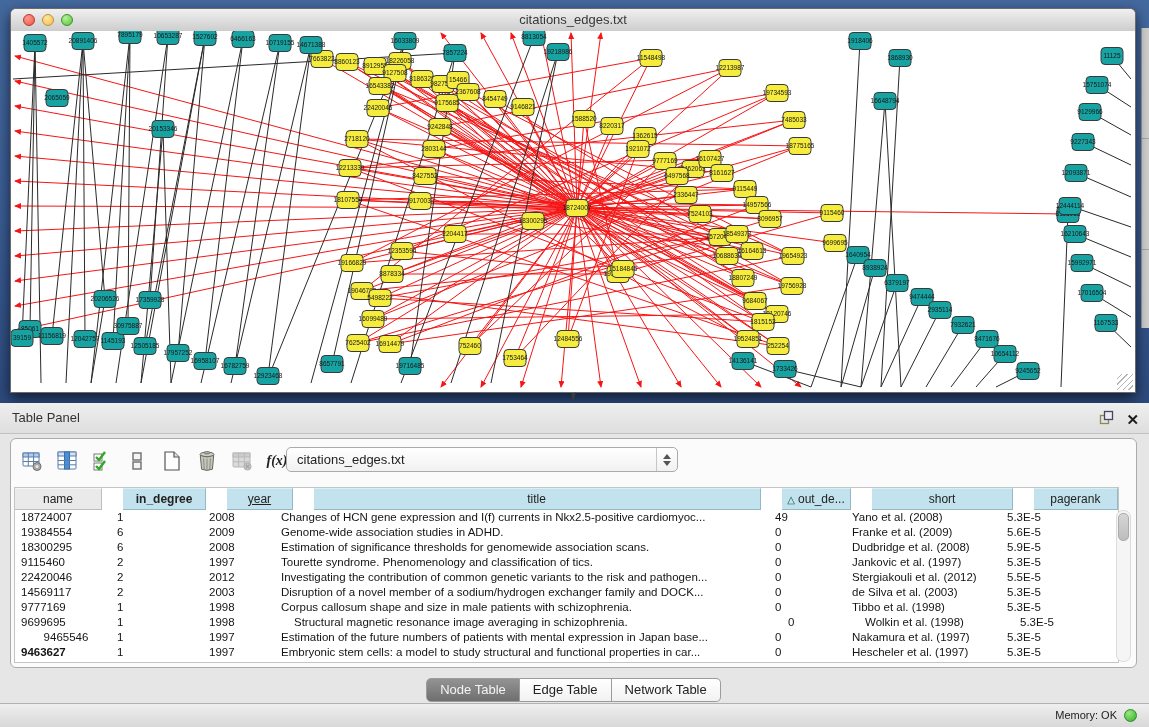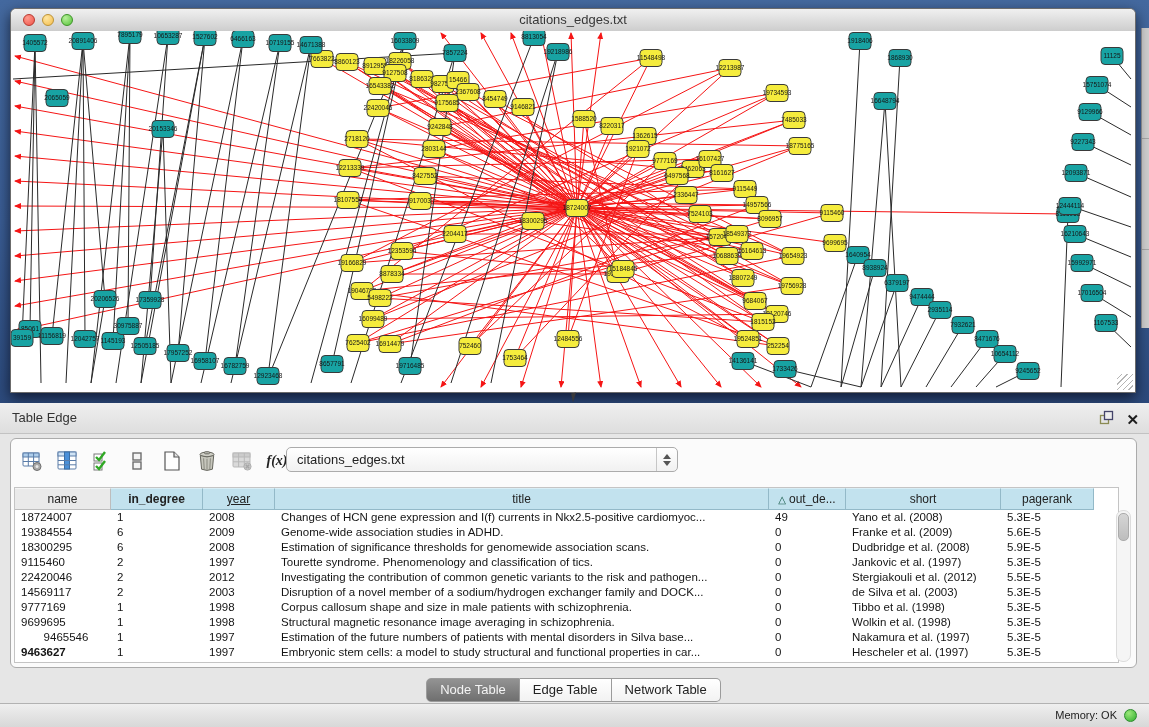--- a/index.html
+++ b/index.html
@@ -43,21 +43,21 @@
   .combo{position:absolute;left:275px;top:8px;width:392px;height:25px;box-sizing:border-box;
     border:1px solid #ababab;border-radius:5px;background:linear-gradient(#ffffff,#f1f1f1);}
   .combo-val{position:absolute;left:10px;line-height:23px;font-size:13px;color:#222;}
   .combo-step{position:absolute;right:0;top:0;bottom:0;width:20px;border-left:1px solid #c6c6c6;
     display:flex;flex-direction:column;align-items:center;justify-content:center;gap:2px;}
   .tri-up{width:0;height:0;border-left:4px solid transparent;border-right:4px solid transparent;border-bottom:5px solid #555;}
   .tri-dn{width:0;height:0;border-left:4px solid transparent;border-right:4px solid transparent;border-top:5px solid #555;}
   
   .tbl{position:absolute;left:3px;top:48px;width:1105px;height:176px;background:#fff;
     border:1px solid #c4c4c4;box-sizing:border-box;overflow:hidden;}
-  .hdr{display:flex;height:22px;}
+  .hdr{display:flex;height:22px;gap:21px;}
   .hcell{box-sizing:border-box;height:22px;line-height:20px;text-align:center;font-size:12px;color:#222;
     background:#c2e2ee;border-right:1px solid #93b9c8;border-bottom:1px solid #93b9c8;border-top:1px solid #d9eef6;
     overflow:hidden;white-space:nowrap;}
   .hcell.plain{background:#eaeaea;border-right:1px solid #bdbdbd;border-bottom:1px solid #bdbdbd;border-top:1px solid #f5f5f5;}
   .sort-tri{font-size:10px;margin-right:3px;color:#154;}
   .trow{display:flex;height:15px;}
   .tcell{box-sizing:border-box;padding-left:6px;font-size:11.5px;line-height:15px;color:#141414;
     white-space:nowrap;overflow:hidden;}
   .vscroll{position:absolute;right:5px;top:71px;width:13px;height:150px;background:#f5f5f5;
     border:1px solid #dcdcdc;border-radius:7px;}
@@ -816,21 +816,21 @@
             <text x="1095" y="294" text-anchor="middle" font-size="6.5" fill="#161616">1167533</text>
           </g>
         </svg>
       <div class="grip"></div>
     </div>
   </div>
 
   <div class="cursor"></div>
 
   <div class="panel-header">
-    <div class="panel-title">Table Edge</div>
+    <div class="panel-title">Table Panel</div>
     <div class="ph-icons">
       <span>
         <svg width="15" height="15" viewBox="0 0 15 15">
             <rect x="1.5" y="5.5" width="8" height="8" fill="none" stroke="#8a8a52" stroke-width="1.3"></rect>
             <rect x="5.5" y="1.5" width="8" height="8" fill="#ececec" stroke="#44446a" stroke-width="1.3"></rect>
           </svg>
       </span>
       <span class="close-x">✕</span>
     </div>
   </div>
@@ -981,30 +981,30 @@
               <div class="tcell" style="width: 72px;">1998</div>
               <div class="tcell" style="width: 494px;">Corpus callosum shape and size in male patients with schizophrenia.</div>
               <div class="tcell" style="width: 77px;">0</div>
               <div class="tcell" style="width: 155px;">Tibbo et al. (1998)</div>
               <div class="tcell" style="width: 93px;">5.3E-5</div>
             </div>
             <div class="trow">
               <div class="tcell" style="width: 96px;">9699695</div>
               <div class="tcell" style="width: 92px;">1</div>
               <div class="tcell" style="width: 72px;">1998</div>
-              <div class="tcell" style="width: 494px;">Structural magnetic resonance image averaging in schizophrenia.</div>
+              <div class="tcell" style="width: 494px; margin-left: 13px;">Structural magnetic resonance image averaging in schizophrenia.</div>
               <div class="tcell" style="width: 77px;">0</div>
               <div class="tcell" style="width: 155px;">Wolkin et al. (1998)</div>
               <div class="tcell" style="width: 93px;">5.3E-5</div>
             </div>
             <div class="trow">
               <div class="tcell" style="width: 96px; text-align: center;">9465546</div>
               <div class="tcell" style="width: 92px;">1</div>
               <div class="tcell" style="width: 72px;">1997</div>
-              <div class="tcell" style="width: 494px;">Estimation of the future numbers of patients with mental disorders in Silva base...</div>
+              <div class="tcell" style="width: 494px;">Estimation of the future numbers of patients with mental expression in Japan base...</div>
               <div class="tcell" style="width: 77px;">0</div>
               <div class="tcell" style="width: 155px;">Nakamura et al. (1997)</div>
               <div class="tcell" style="width: 93px;">5.3E-5</div>
             </div>
             <div class="trow">
               <div class="tcell" style="width: 96px; font-weight: bold;">9463627</div>
               <div class="tcell" style="width: 92px;">1</div>
               <div class="tcell" style="width: 72px;">1997</div>
               <div class="tcell" style="width: 494px;">Embryonic stem cells: a model to study structural and functional properties in car...</div>
               <div class="tcell" style="width: 77px;">0</div>

